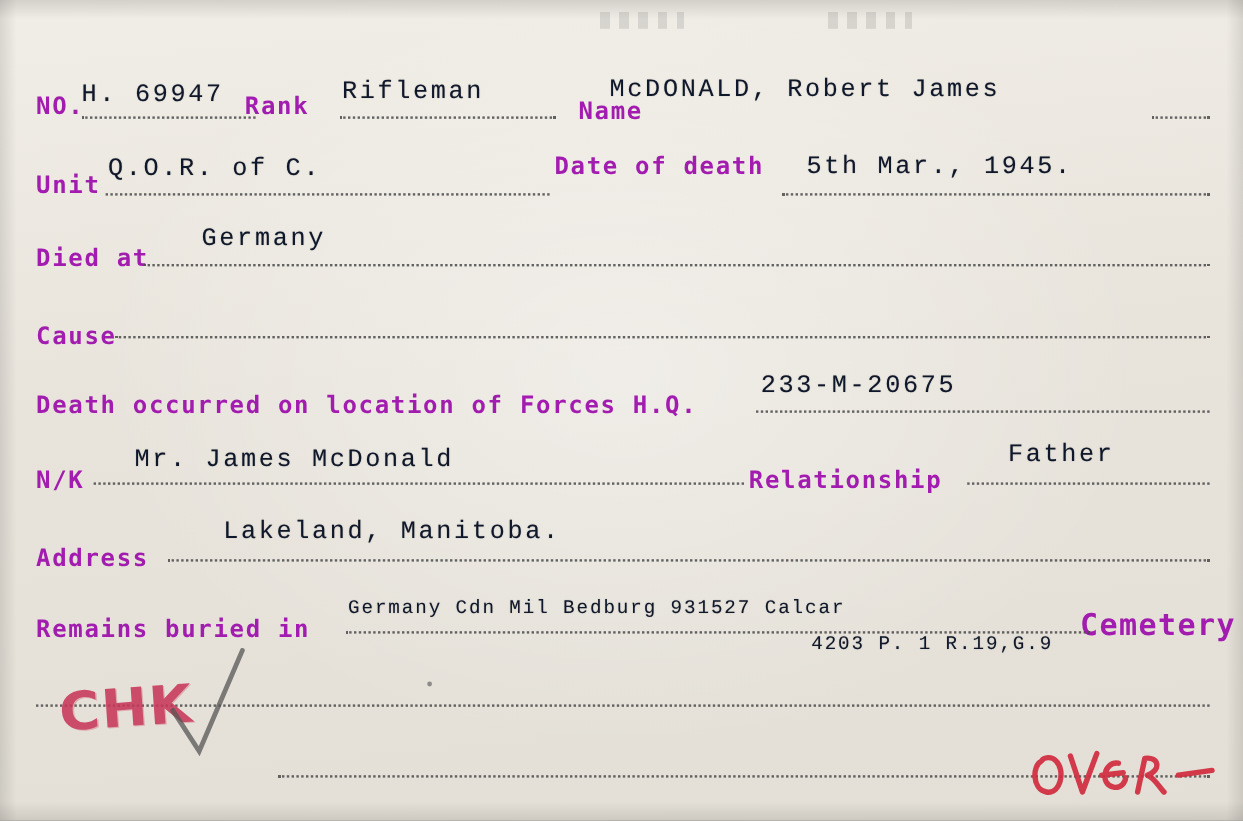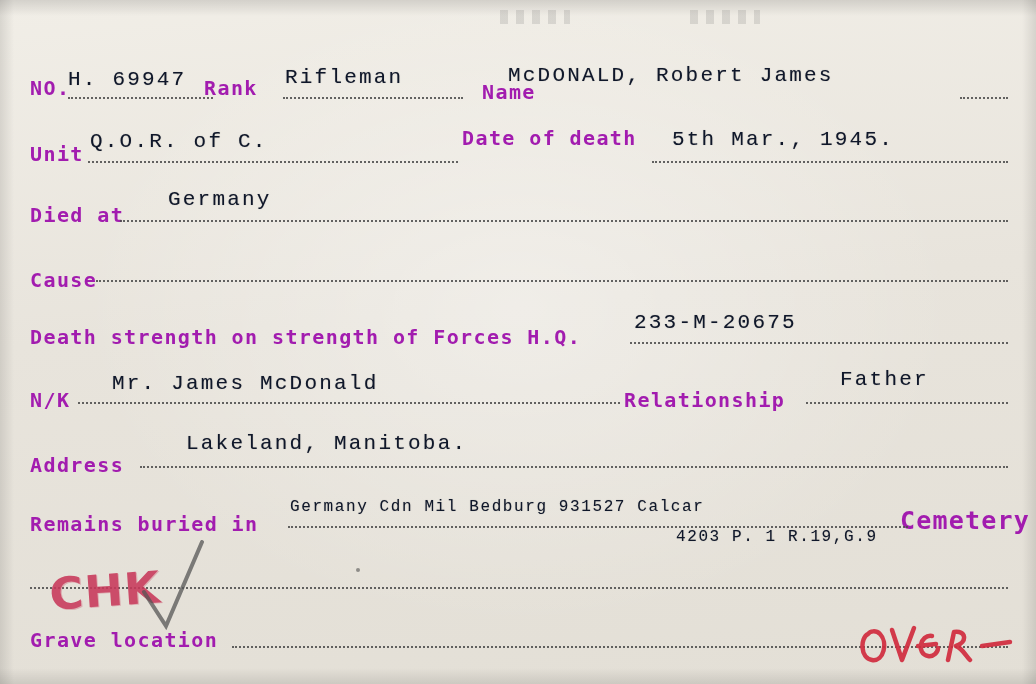--- a/index.html
+++ b/index.html
@@ -148,21 +148,21 @@
     <div class="typed" style="left:672px;top:128px;">5th Mar., 1945.</div>
     <div class="dots" style="left:652px;top:159px;width:356px;"></div>
 
     <div class="lbl" style="left:30px;top:203px;">Died at</div>
     <div class="typed" style="left:168px;top:188px;">Germany</div>
     <div class="dots" style="left:120px;top:218px;width:888px;"></div>
 
     <div class="lbl" style="left:30px;top:268px;">Cause</div>
     <div class="dots" style="left:96px;top:278px;width:912px;"></div>
 
-    <div class="lbl" style="left:30px;top:325px;">Death strength on strength of Forces H.Q.</div>
+    <div class="lbl" style="left:30px;top:325px;">Death occurred on location of Forces H.Q.</div>
     <div class="typed" style="left:634px;top:311px;">233-M-20675</div>
     <div class="dots" style="left:630px;top:340px;width:378px;"></div>
 
     <div class="lbl" style="left:30px;top:388px;">N/K</div>
     <div class="typed" style="left:112px;top:372px;">Mr. James McDonald</div>
     <div class="dots" style="left:78px;top:400px;width:542px;"></div>
 
     <div class="lbl" style="left:624px;top:388px;">Relationship</div>
     <div class="typed" style="left:840px;top:368px;">Father</div>
     <div class="dots" style="left:806px;top:400px;width:202px;"></div>
@@ -175,21 +175,20 @@
     <div class="typed small" style="left:290px;top:498px;">Germany Cdn Mil Bedburg 931527 Calcar</div>
     <div class="lbl" style="left:900px;top:506px;font-size:25px;letter-spacing:1.2px;">Cemetery</div>
     <div class="dots" style="left:288px;top:524px;width:620px;"></div>
 
     <div class="typed small" style="left:676px;top:528px;">4203 P. 1 R.19,G.9</div>
 
     <div class="dots" style="left:30px;top:585px;width:978px;"></div>
 
     <div class="pencil-dot" style="left:356px;top:568px;"></div>
 
-    <div class="lbl" style="left:30px;top:628px;">Grave location</div>
     <div class="dots" style="left:232px;top:644px;width:776px;"></div>
     <div class="typed small" style="left:240px;top:620px;"></div>
 
     <div id="chk">CHK</div>
 
     <svg id="checkmark" viewBox="0 0 70 90">
       <path d="M4 52 L26 86 L62 2" fill="none" stroke="#555" stroke-width="4" stroke-linecap="round" opacity="0.75"></path>
     </svg>
 
     <svg id="over" viewBox="0 0 160 60">

